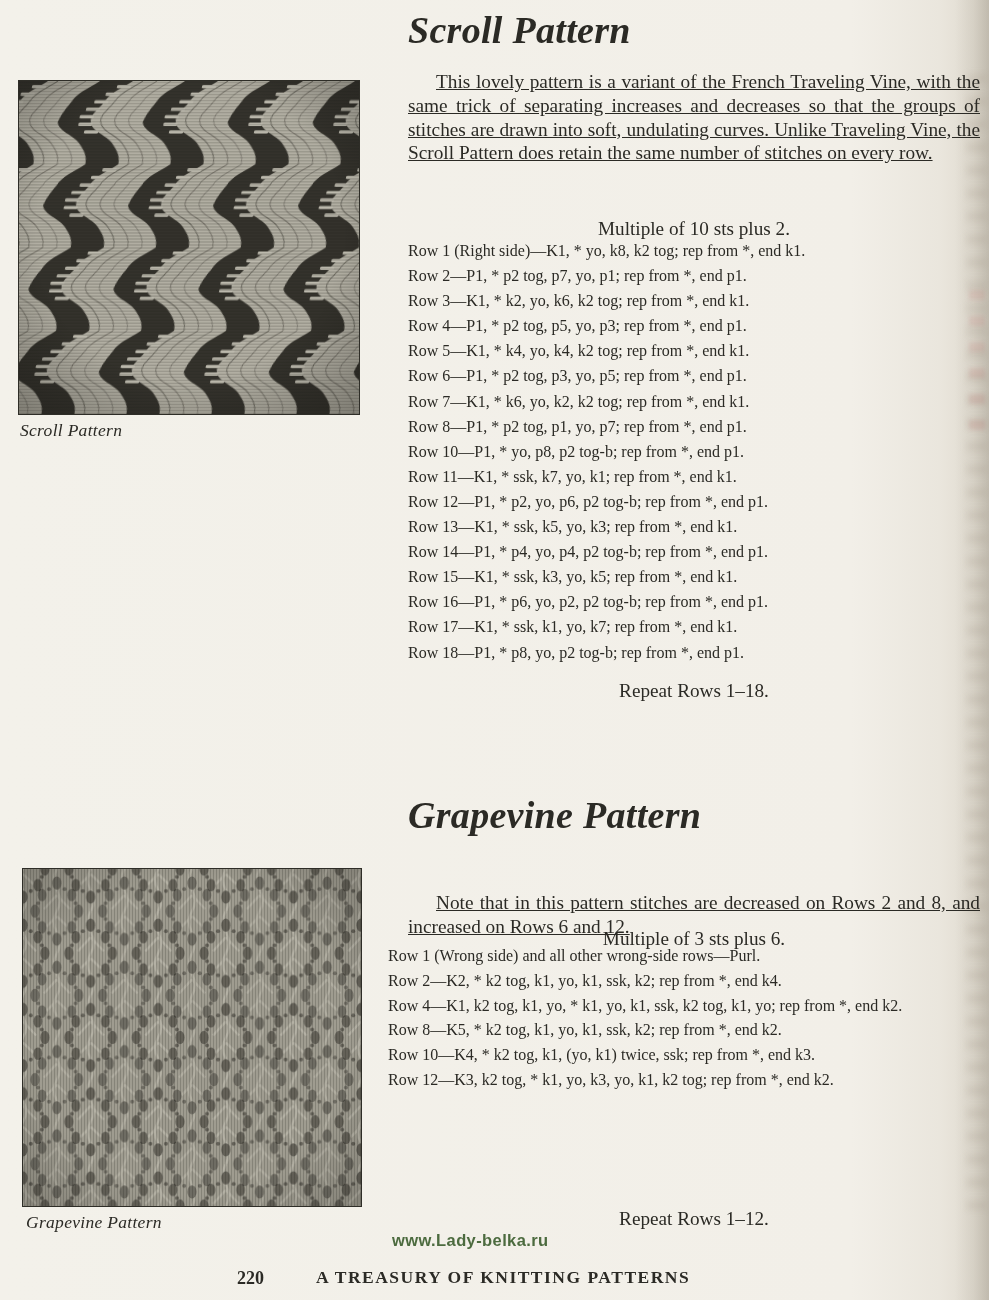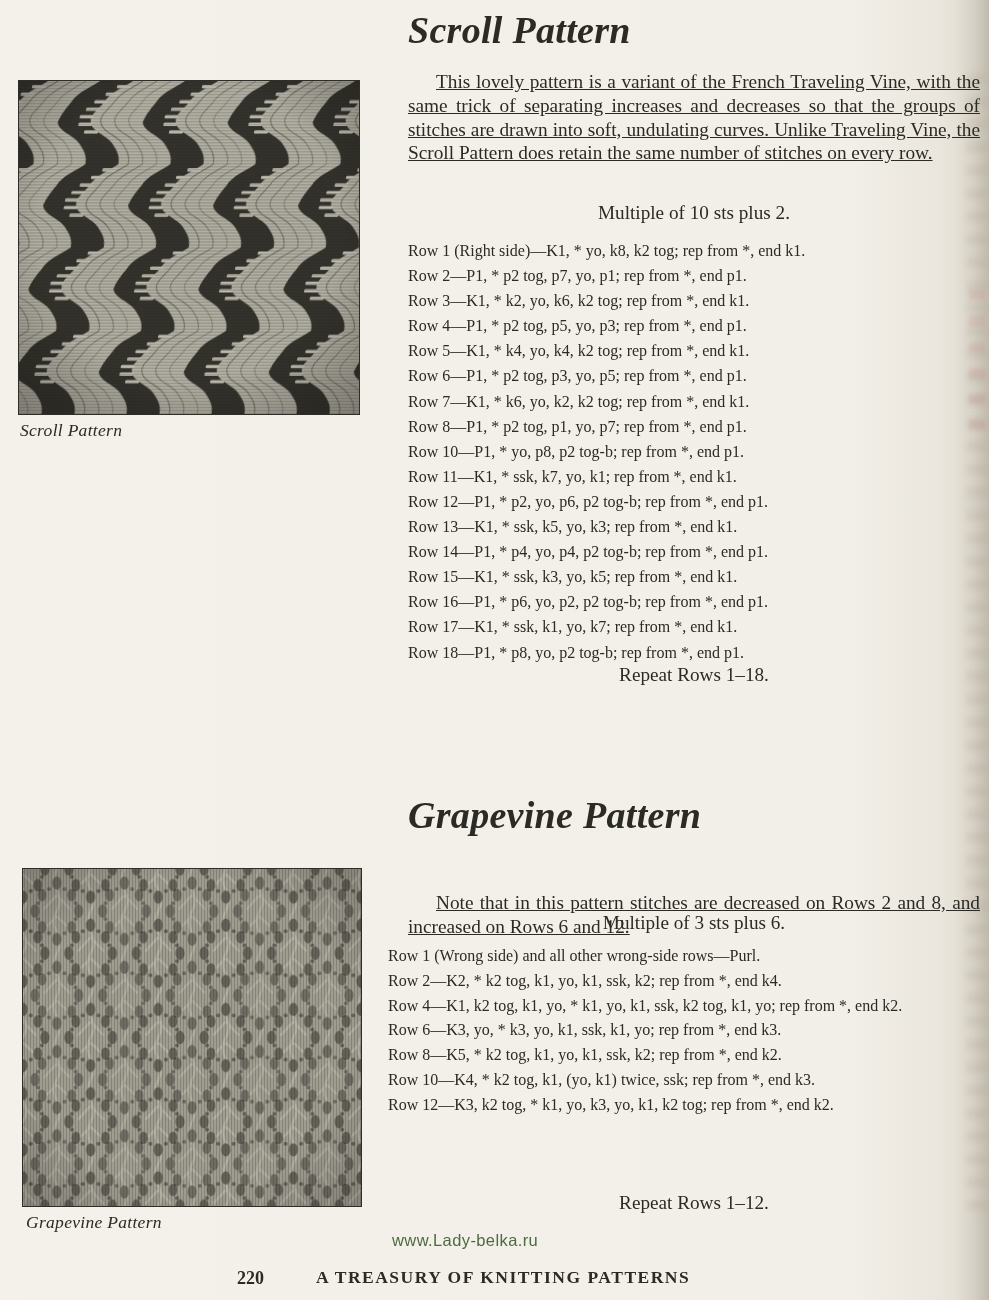--- a/index.html
+++ b/index.html
@@ -24,29 +24,29 @@
 
   .caption { position:absolute; font-style:italic; font-size:17.5px; letter-spacing:0.3px; }
 
   .pattern-title { position:absolute; font-weight:bold; font-style:italic;
     font-size:38px; letter-spacing:0.3px; white-space:nowrap; }
 
   .intro { position:absolute; width:572px; font-size:19.3px; line-height:23.8px;
     text-align:justify; }
   .intro { text-indent:28px; }
 
-  .center-line { position:absolute; width:572px; text-align:center; font-size:19.2px; }
+  .center-line { position:absolute; width:572px; text-align:center; font-size:19.2px;margin-top:16px; }
 
   .rows { position:absolute; width:578px; font-size:16px; }
   .rows .instr { padding-left:32px; text-indent:-32px; text-align:justify; }
   .rows-scroll .instr { line-height:25.1px; }
   .rows-grape .instr { line-height:24.8px; }
 
   .watermark { position:absolute; font-family:"Liberation Sans", sans-serif;
-    font-size:16.5px; color:#4c6b3f; letter-spacing:0.4px; }
+    font-size:16.5px; color:#4c6b3f; letter-spacing:0.4px;font-weight:bold; }
 
   .footer-num { position:absolute; left:237px; top:1268px; font-weight:bold; font-size:18px; }
   .footer-title { position:absolute; left:316px; top:1267px; font-weight:bold;
     font-size:17.5px; letter-spacing:1.5px; white-space:nowrap; }
 </style>
 </head>
 <body>
 
 <div class="page">
 
@@ -171,21 +171,20 @@
   <h1 class="pattern-title" style="left:408px; top:793px; margin:0;">Grapevine Pattern</h1>
 
   <p class="intro" style="left:408px; top:891px; margin:0;text-decoration:underline;">Note that in this pattern stitches are decreased on Rows 2 and 8, and increased on Rows 6 and 12.</p>
 
   <div class="center-line" style="left:408px; top:912px;">Multiple of 3 sts plus 6.</div>
 
   <div class="rows rows-grape" style="left:388px; top:944px;">
     <div class="instr">Row 1 (Wrong side) and all other wrong-side rows—Purl.</div>
     <div class="instr">Row 2—K2, * k2 tog, k1, yo, k1, ssk, k2; rep from *, end k4.</div>
     <div class="instr">Row 4—K1, k2 tog, k1, yo, * k1, yo, k1, ssk, k2 tog, k1, yo; rep from *, end k2.</div>
-    <div class="instr">Row 6—K3, yo, * k3, yo, k1, ssk, k1, yo; rep from *, end k3.</div>
     <div class="instr">Row 8—K5, * k2 tog, k1, yo, k1, ssk, k2; rep from *, end k2.</div>
     <div class="instr">Row 10—K4, * k2 tog, k1, (yo, k1) twice, ssk; rep from *, end k3.</div>
     <div class="instr">Row 12—K3, k2 tog, * k1, yo, k3, yo, k1, k2 tog; rep from *, end k2.</div>
   </div>
 
   <div class="center-line" style="left:408px; top:1192px;">Repeat Rows 1–12.</div>
 
   <div class="watermark" style="left:392px; top:1231px;">www.Lady-belka.ru</div>
 
   <div class="footer-num">220</div>

